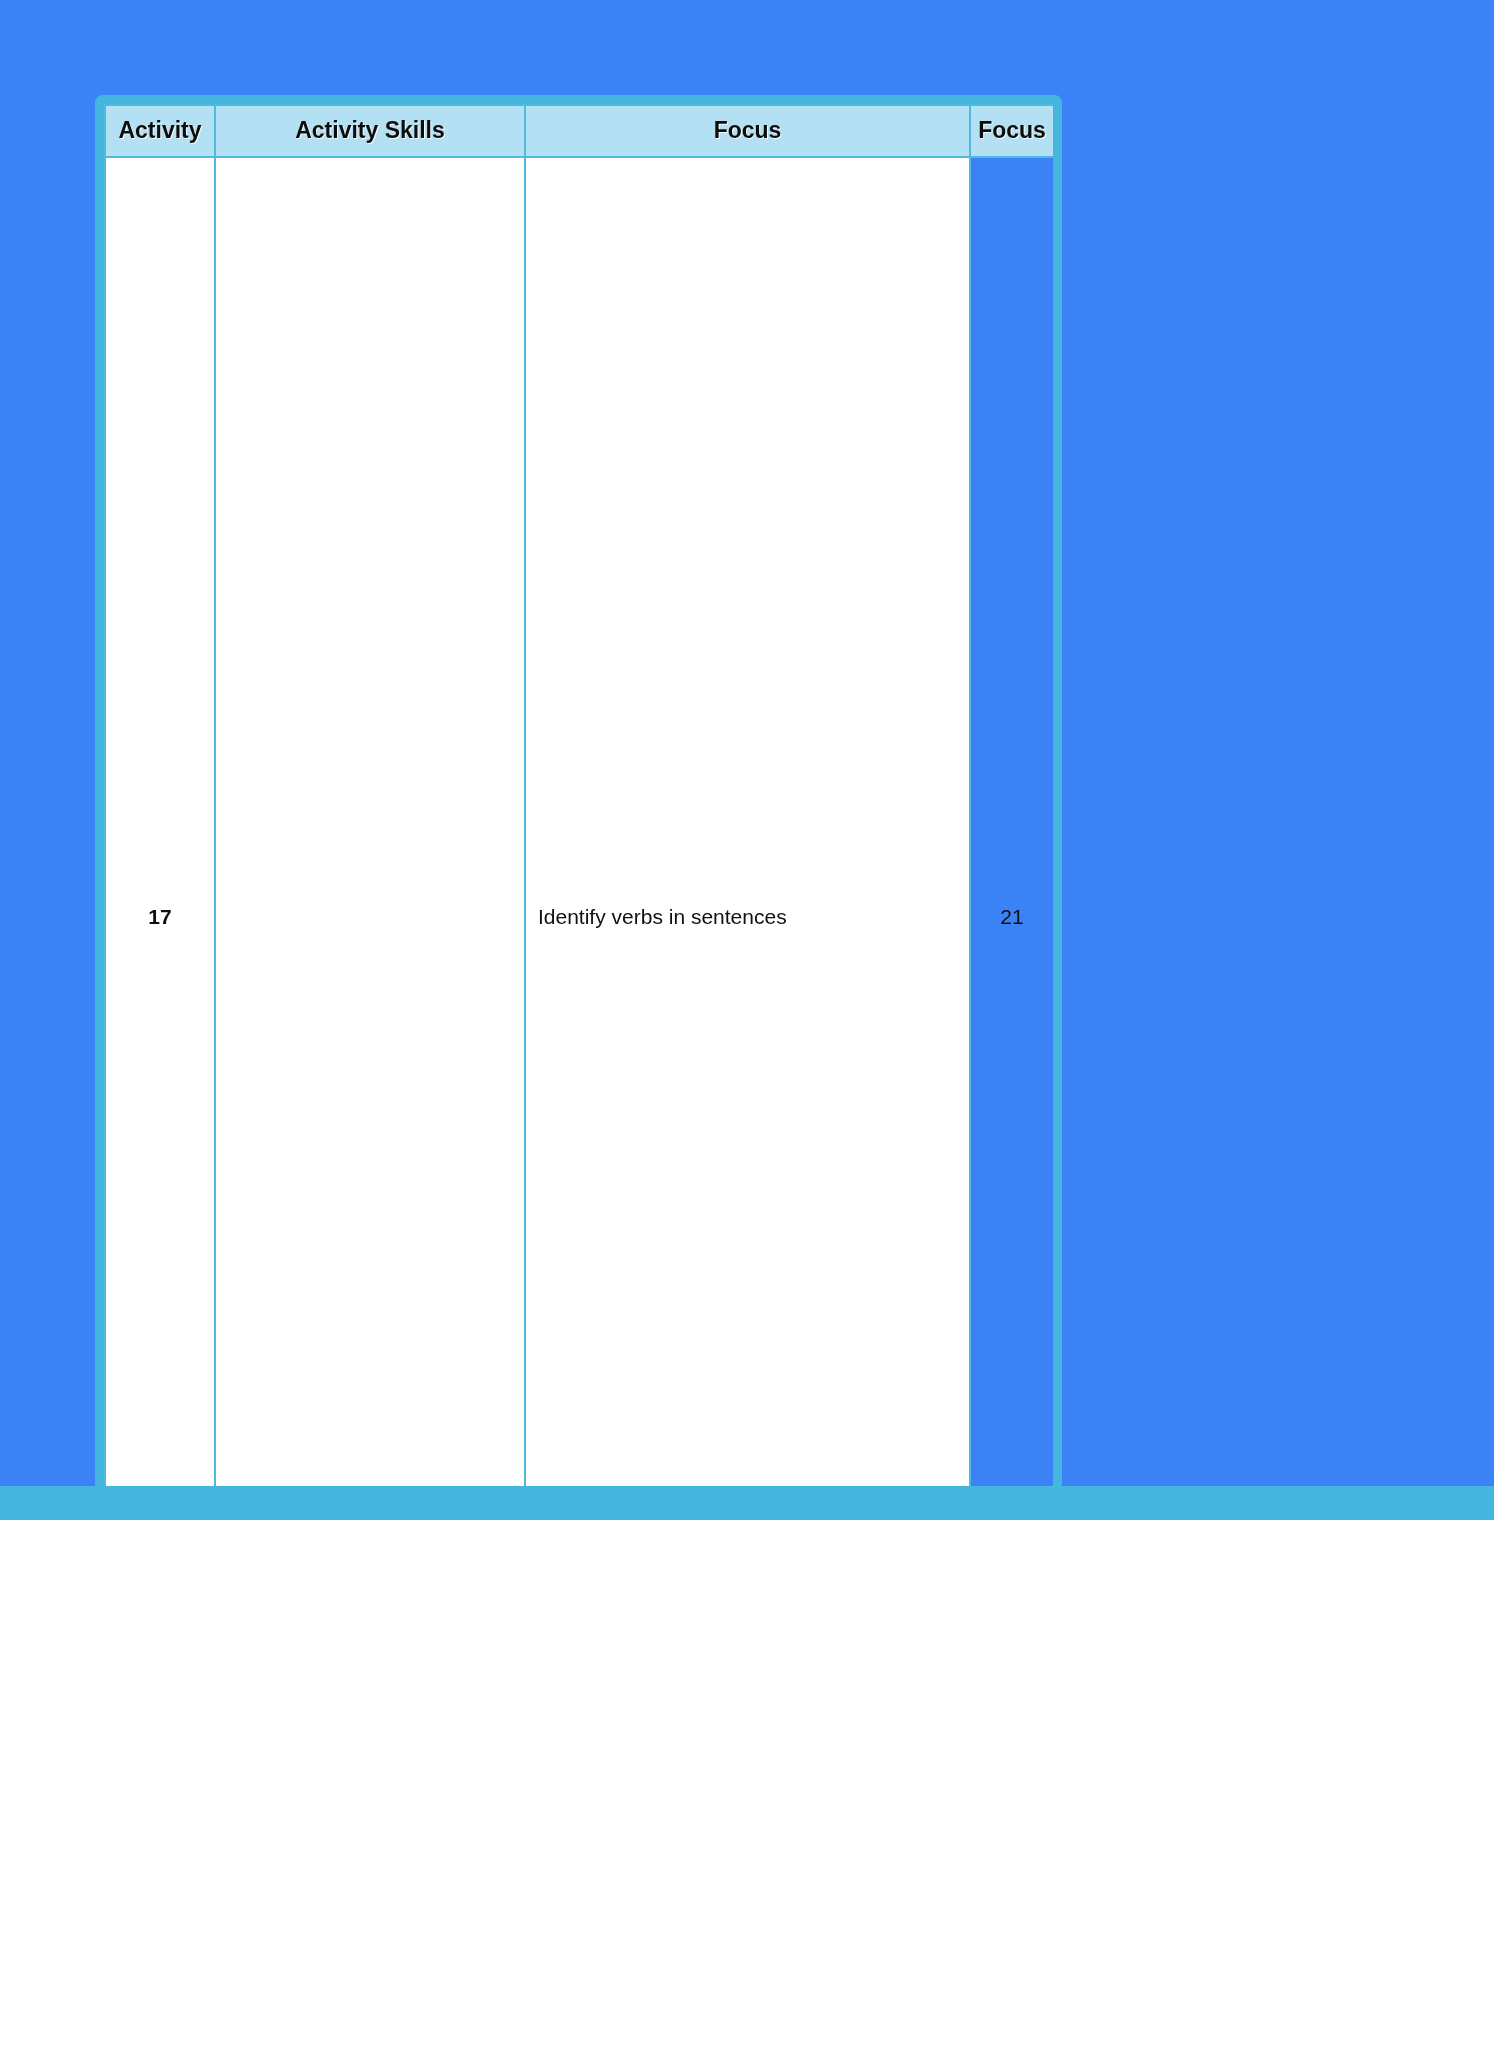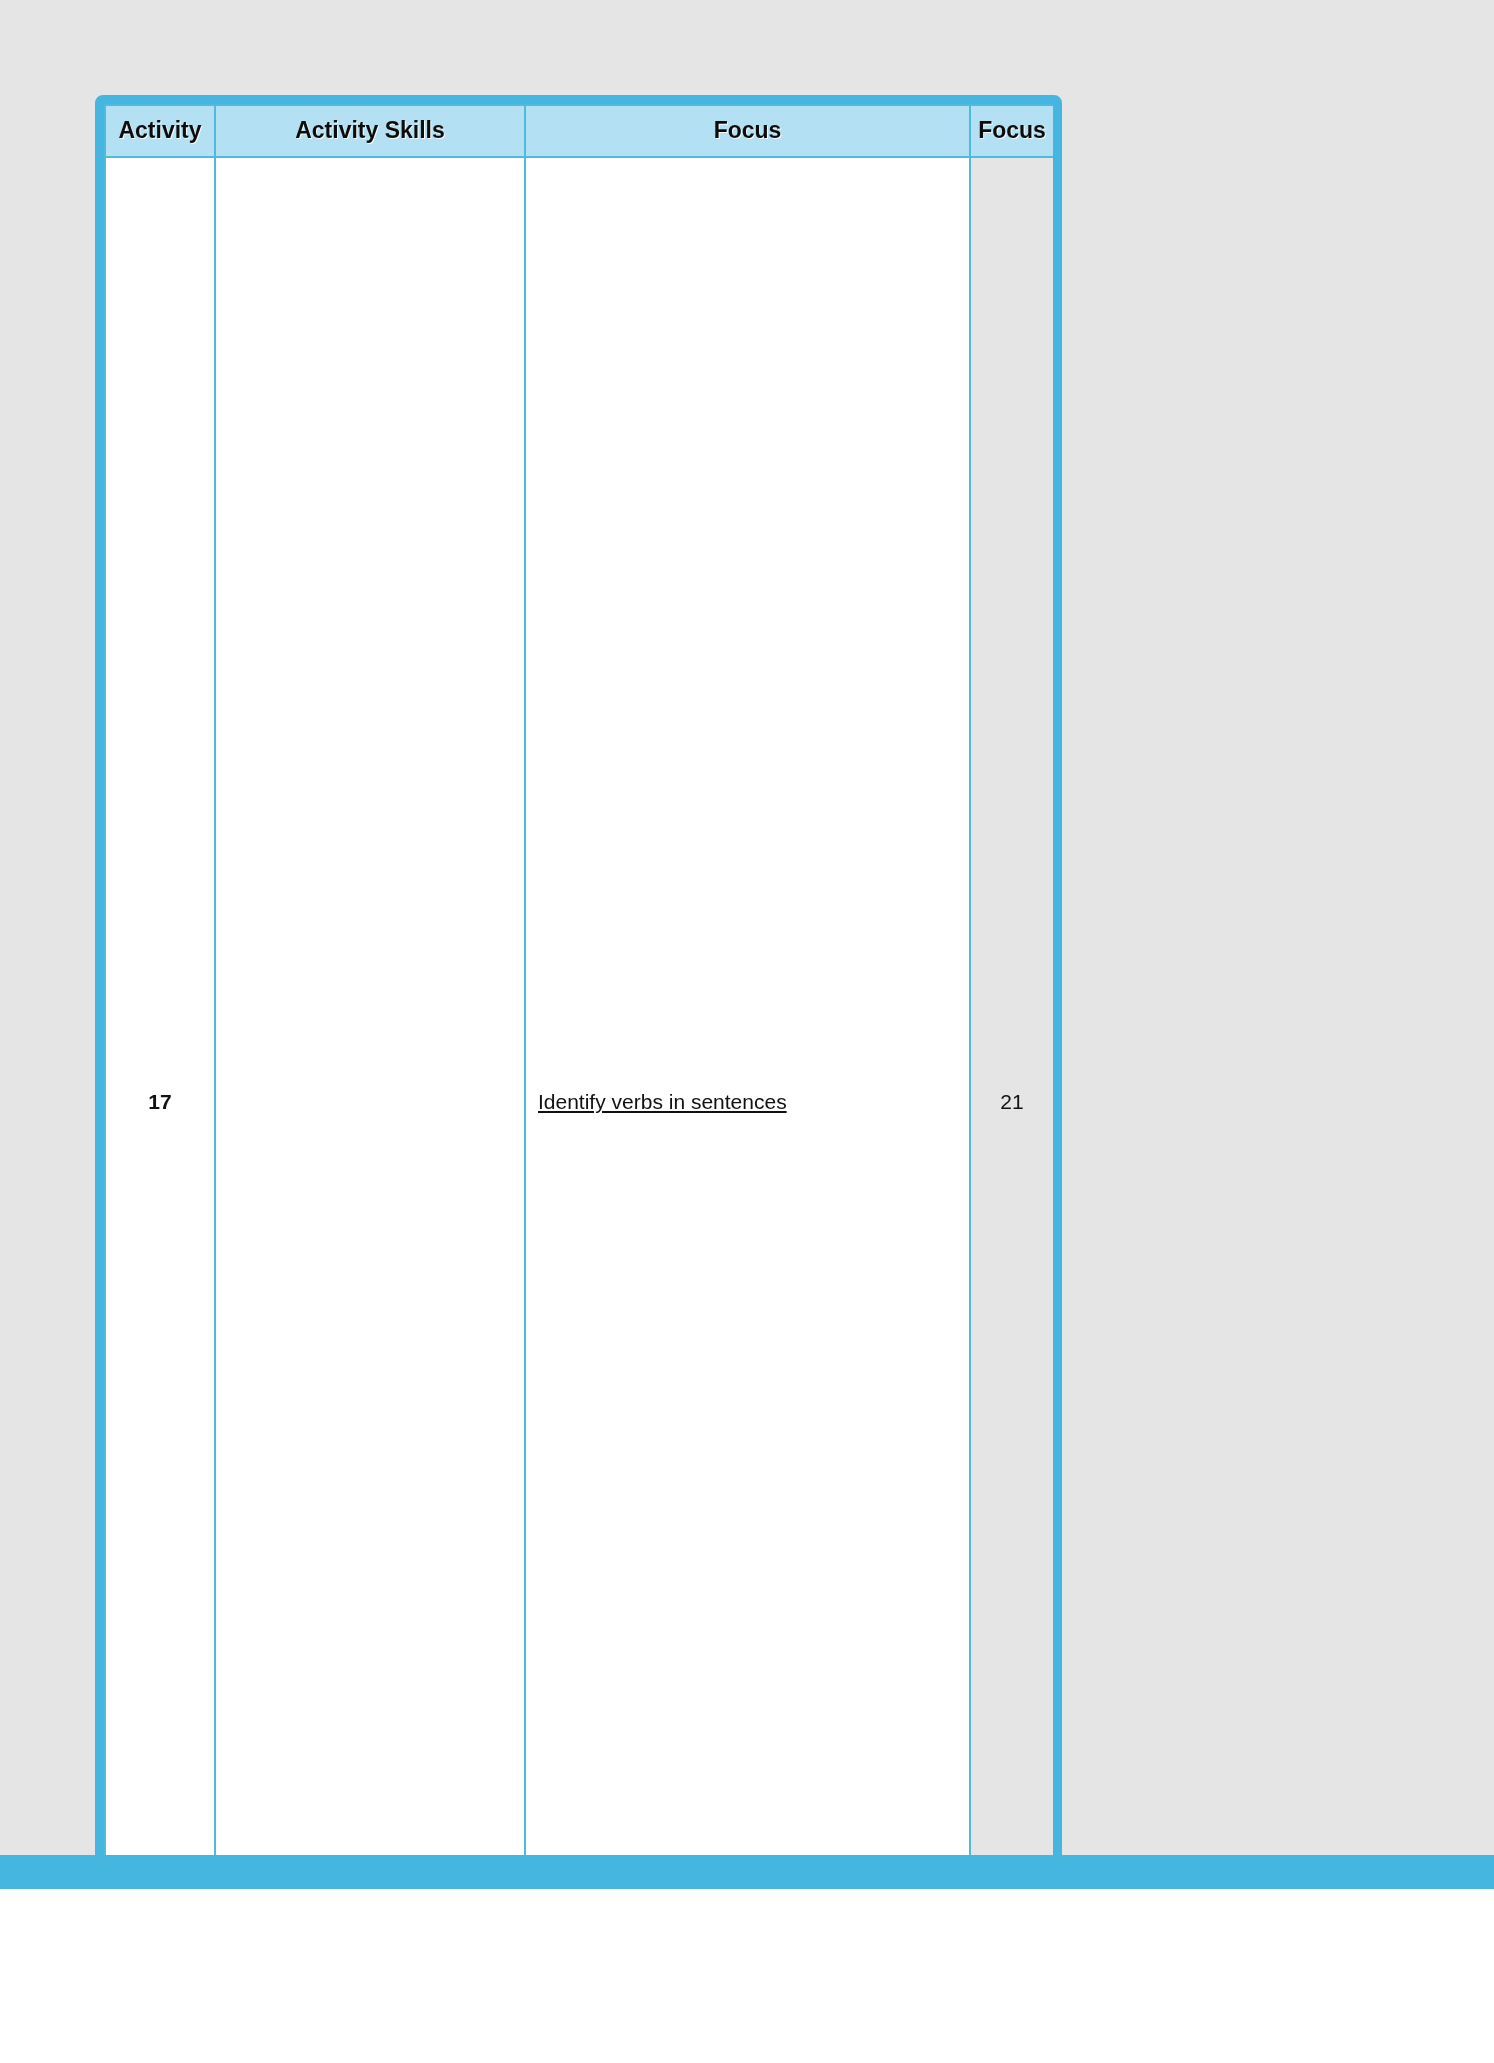--- a/index.html
+++ b/index.html
@@ -10,22 +10,22 @@
   *{box-sizing:border-box;}
   html,body{margin:0;padding:0;}
   body{
     font-family:"Liberation Sans", sans-serif;
     background:#ffffff;
     color:#111;
   }
   .page{
     position:relative;
     width:1494px;
-    height:1889px;
-    background:#e5e5e5;
+    height:1520px;
+    background:#3b82f6;
     overflow:hidden;
   }
   .table-wrap{
     position:absolute;
     left:95px;
     top:95px;
     width:967px;
     border:9px solid var(--accent);
     border-radius:8px;
     overflow:hidden;
@@ -66,21 +66,21 @@
     font-weight:normal;
   }
   td.focus{
     text-align:left;
     padding-left:14px;
   }
   td.skills{
     text-align:left;
     padding-left:10px;
   }
-  .line{padding-left:2px;text-decoration:underline;}
+  .line{padding-left:2px;}
   .footer-bar{
     position:absolute;
     left:0;
     bottom:0;
     width:100%;
     height:34px;
     background:var(--accent);
   }
 </style>
 </head>

